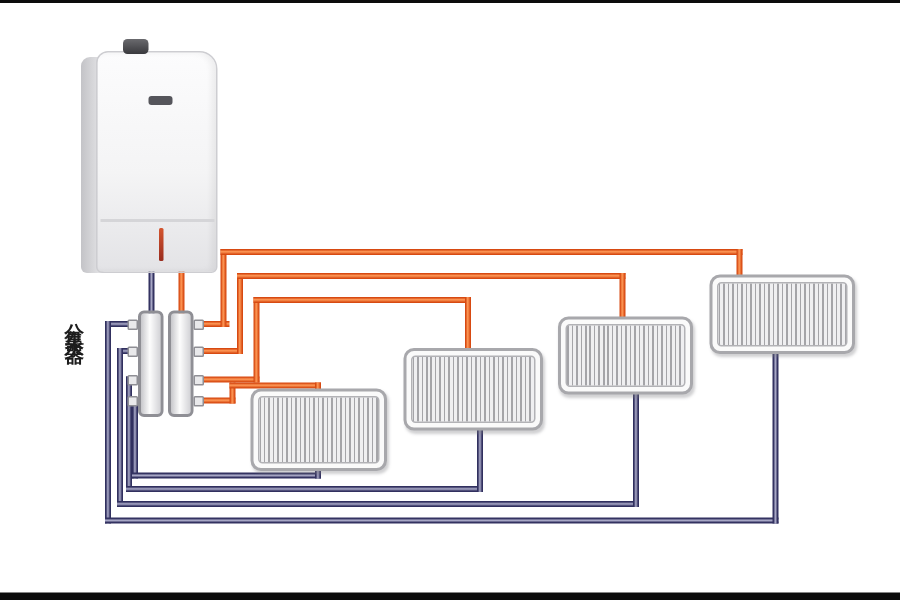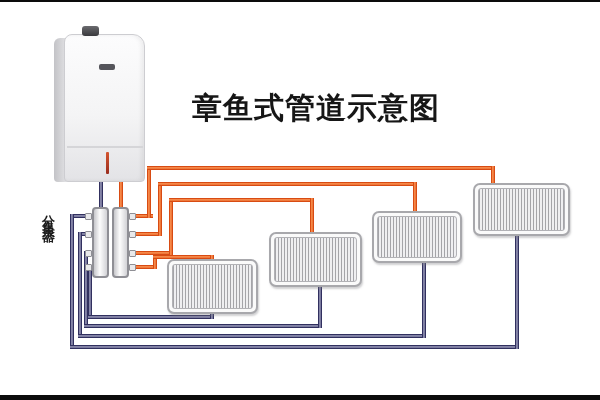--- a/index.html
+++ b/index.html
@@ -80,21 +80,20 @@
   }
 </style>
 </head>
 <body>
 
 <div class="stage">
 
   <div class="edgebar top"></div>
   <div class="edgebar bottom"></div>
 
-  <div class="title">章鱼式管道示意图</div>
   <div class="mlabel">分集水器</div>
 
   <div class="boiler">
     <div class="b-side"></div>
     <div class="b-front"></div>
     <div class="b-vent"></div>
     <div class="b-logo"></div>
     <div class="b-divider"></div>
     <div class="b-stripe"></div>
   </div>

